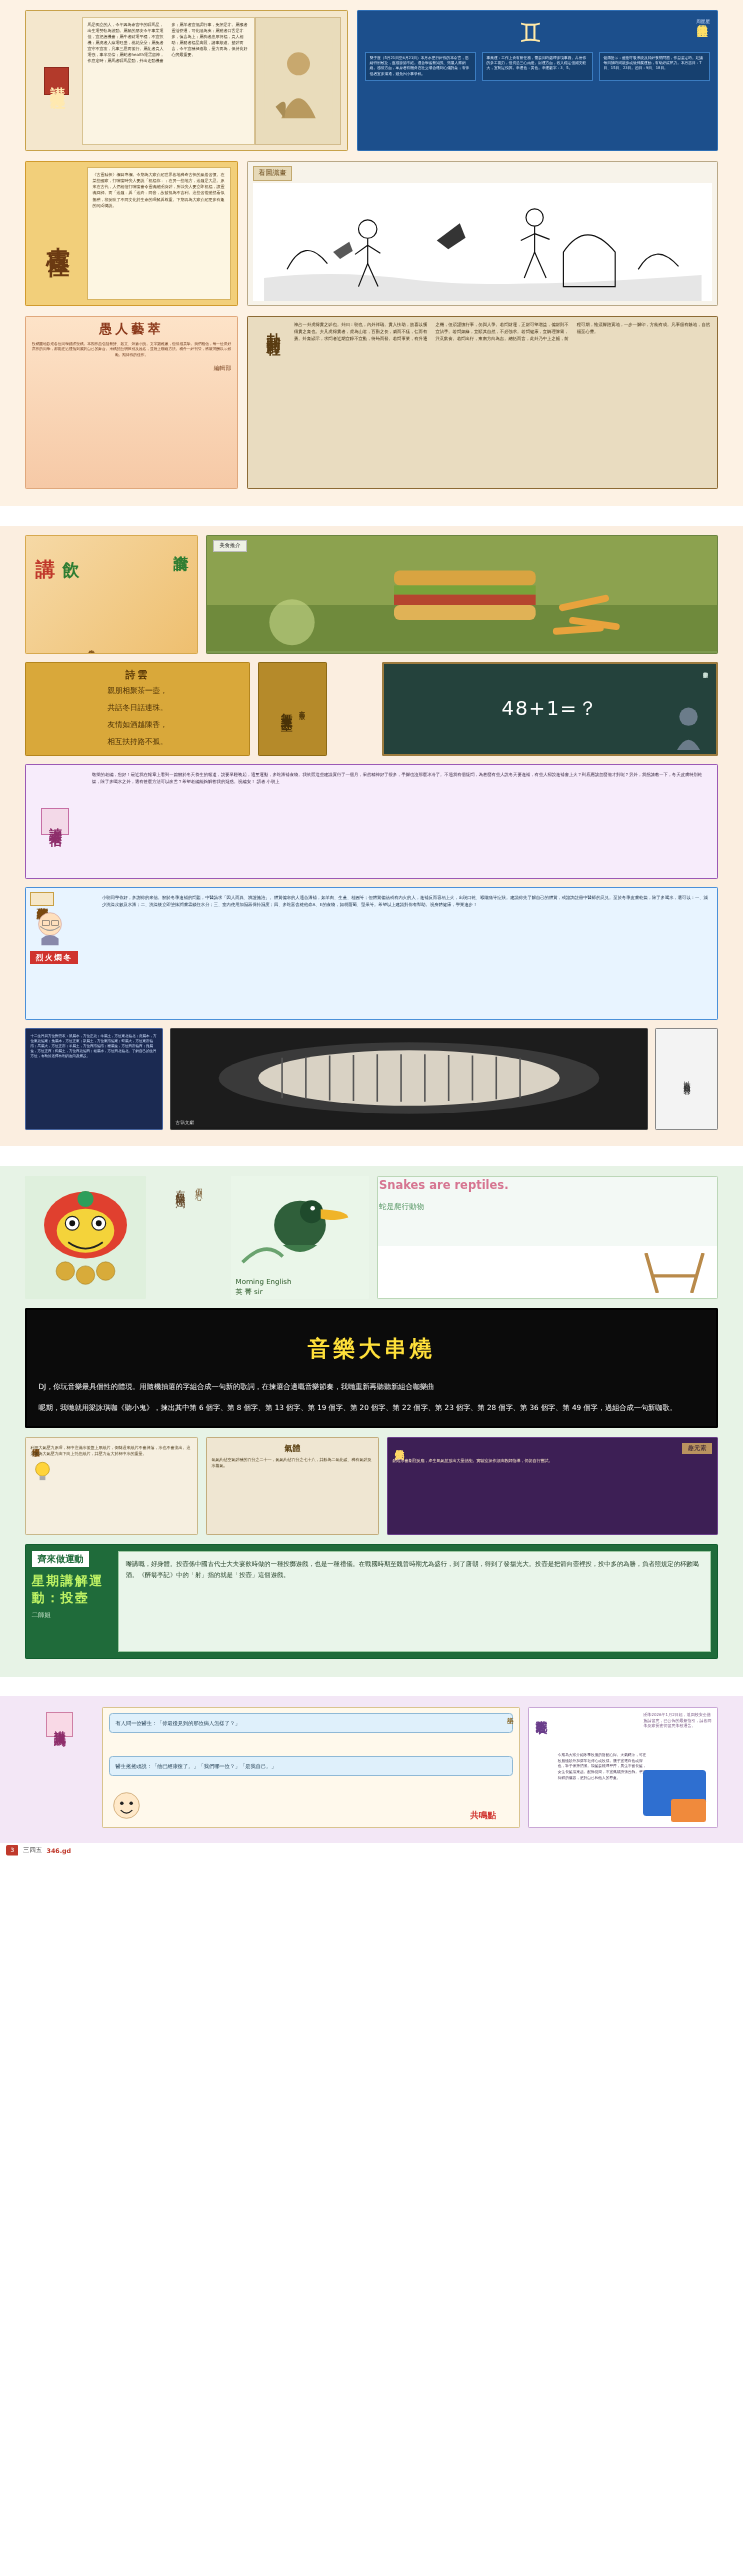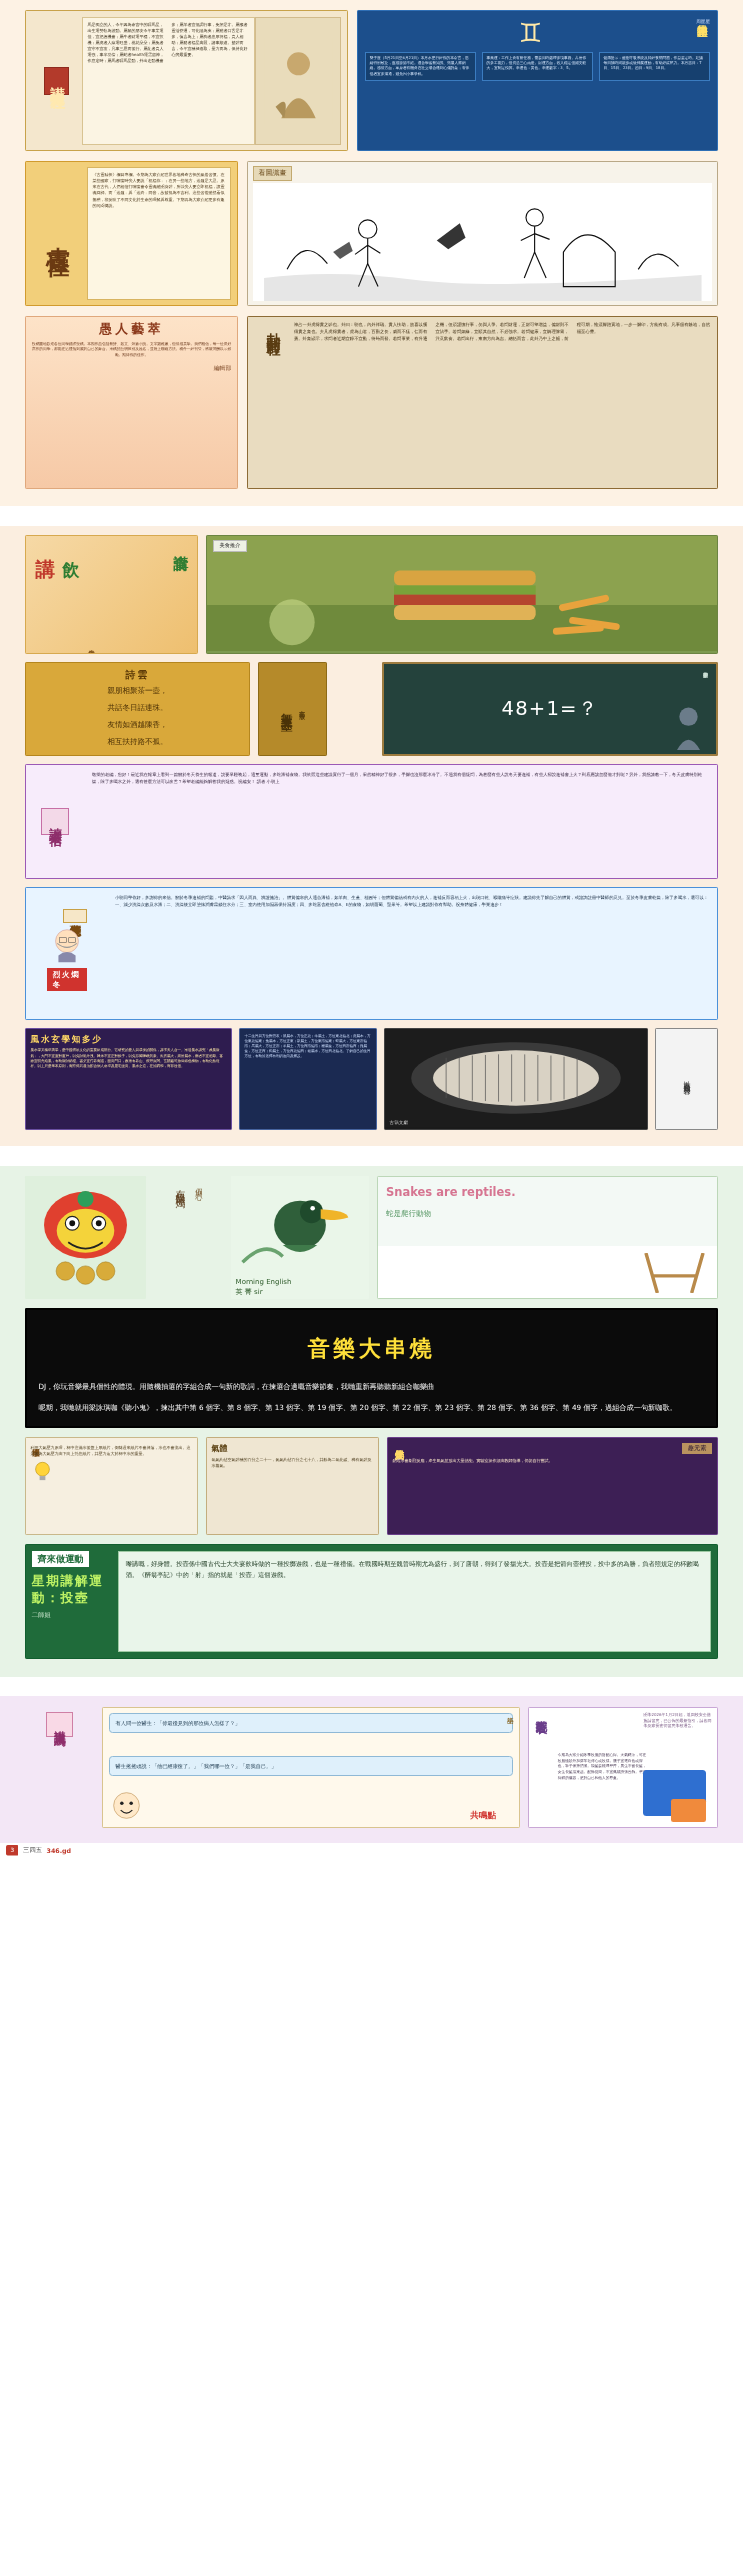--- a/index.html
+++ b/index.html
@@ -190,21 +190,21 @@
   .s2-letter .lt { flex:0 0 58px; display:flex; align-items:center; justify-content:center; }
   .s2-letter .lt .box {
     background:#f3d9e8; border:1.2px solid #c76fa5; padding:8px 4.6px;
     writing-mode:vertical-rl; font-size:12.7px; font-weight:bold; color:#8e2e6b; letter-spacing:2.3px;
   }
   .s2-letter .lb { flex:1; padding:5.8px 8px; font-size:4.3px; line-height:1.7; color:#3b2b44; }
 
   .s2-reply {
     margin-top:8px; background:#e8f4ff; border:1.7px solid #4a90d9; display:flex; min-height:133px;
   }
-  .s2-reply .rt { flex:0 0 69px; padding:21px; display:flex; flex-direction:column; align-items:flex-end; gap:1px;}
+  .s2-reply .rt { flex:0 0 69px; padding:4px; display:flex; flex-direction:column; align-items:flex-start; gap:1px;}
   .s2-reply .rt .t {
     background:#f6e7c8; border:1.2px solid #c8a045; padding:5.8px 3.5px;
     writing-mode:vertical-rl; font-size:11.5px; font-weight:bold; color:#7a4a10;
   }
   .s2-reply .rb { flex:1; padding:5.8px 7px; font-size:4.3px; line-height:1.7; color:#20344a; }
   .s2-reply .stamp {
     background:#d0332e; color:#fff; font-size:7.5px; font-weight:bold;
     padding:1.7px 5.8px; display:inline-block; margin-top:3.5px; letter-spacing:1.7px;
   }
 
@@ -230,21 +230,21 @@
   .s3 { background:#e7f3e6; padding:10.4px 25px 17.3px 25px; }
   .s3row1 { display:flex; gap:8px; align-items:stretch; }
   .s3-lion { flex:0 0 121px; background:#dff0dd; position:relative; min-height:121px; }
   .s3-lamp { flex:0 0 69px; display:flex; align-items:flex-start; justify-content:center; padding-top:5.8px;}
   .s3-lamp span { writing-mode:vertical-rl; font-size:9.8px; color:#5a3a1a; letter-spacing:2.9px; }
   .s3-lamp .sm { writing-mode:vertical-rl; font-size:7px; color:#7a5a30; margin-left:7px;}
   .s3-bird { flex:0 0 138px; background:#eaf6e9; position:relative; min-height:121px; }
   .s3-bird .me { position:absolute; left:4.6px; bottom:12.7px; font-size:7px; color:#2e5b2a; }
   .s3-bird .sir { position:absolute; left:4.6px; bottom:2.3px; font-size:7px; color:#2e5b2a; }
   .s3-snake {
-    flex:1; background:#ffffff; border:1.2px solid #bcd7b8; min-height:121px; position:relative; padding:8px;
+    flex:1; background:#ffffff; border:1.2px solid #bcd7b8; min-height:121px; position:relative; padding:1px;
   }
   .s3-snake .en { color:#d94f7a; font-size:11.5px; font-weight:bold; }
   .s3-snake .zh { color:#2a7a3a; font-size:7.5px; margin-top:10px; }
 
   .s3-music {
     margin-top:9.2px; background:#0b0b0b; border:2.3px solid #000; padding:8px 11.5px 10.4px 11.5px;
   }
   .s3-music h2 { margin:16px; text-align:center; color:#ffe03a; font-size:22px; letter-spacing:3.5px; }
   .s3-music p { color:#ffffff; font-size:7.2px; line-height:2.05; margin:5.8px 0 0 0; }
 
@@ -450,24 +450,20 @@
           <path d="M20 55 q15 -12 30 0 l0 12 l-30 0z" fill="#88a"></path>
           <rect x="22" y="24" width="12" height="8" fill="none" stroke="#555"></rect>
           <rect x="38" y="24" width="12" height="8" fill="none" stroke="#555"></rect>
         </svg>
         <div class="stamp">烈火燜冬</div>
       </div>
       <div class="rb">小明同學你好，多謝你的來信。關於冬季進補的問題，中醫講求「因人而異、辨證施治」。體質偏寒的人適合溫補，如羊肉、生薑、桂圓等；但體質偏熱或有內火的人，進補反而容易上火，出現口乾、喉嚨痛等症狀。建議你先了解自己的體質，或諮詢註冊中醫師的意見。至於冬季皮膚乾燥，除了多喝水，還可以：一、減少洗澡次數及水溫；二、洗澡後立即塗抹潤膚霜鎖住水分；三、室內使用加濕器保持濕度；四、多吃富含維他命A、E的食物，如胡蘿蔔、堅果等。希望以上建議對你有幫助。祝身體健康，學業進步！</div>
     </div>
 
     <div class="s2row3">
-      <div class="card s2-fs">
-        <div class="h">風水玄學知多少</div>
-        <div class="b">風水學又稱堪輿學，是中國傳統文化的重要組成部分。它研究的是人與環境的關係，講求天人合一。家居風水講究「藏風聚氣」，大門不宜直對窗戶，以免財氣外洩。睡床不宜正對鏡子，以免影響睡眠質素。廚房屬火，廁所屬水，兩者不宜相鄰。客廳宜明亮通風，有助聚財納福。書桌宜背靠實牆，面向門口，象徵有靠山、視野廣闊。玄關處可放置綠色植物，有助化煞迎祥。以上只是基本原則，實際佈局還須配合個人命理及屋宅坐向。風水之道，在於調和，而非迷信。</div>
-      </div>
       <div class="card s2-fsb">
         <div>十二生肖與方位對照表：鼠屬水，方位正北；牛屬土，方位東北偏北；虎屬木，方位東北偏東；兔屬木，方位正東；龍屬土，方位東南偏東；蛇屬火，方位東南偏南；馬屬火，方位正南；羊屬土，方位西南偏南；猴屬金，方位西南偏西；雞屬金，方位正西；狗屬土，方位西北偏西；豬屬水，方位西北偏北。了解自己的生肖方位，有助於選擇有利的座向及擺設。</div>
       </div>
       <div class="card s2-old">
         <svg width="100%" height="98" viewBox="0 0 300 170" preserveAspectRatio="none">
           <rect width="300" height="170" fill="#1c1c1c"></rect>
           <ellipse cx="150" cy="85" rx="120" ry="62" fill="#3a3a3a"></ellipse>
           <ellipse cx="150" cy="85" rx="95" ry="48" fill="#d9d2c4"></ellipse>
           <g stroke="#555" stroke-width="1">
             <line x1="70" y1="50" x2="70" y2="120"></line>
@@ -551,21 +547,21 @@
     <div class="s3row2">
       <div class="card s3-phys">
         <div class="t">物理小魔術</div>
         <div style="font-size:4px;line-height:1.5;color:#4a3a1a;margin-top:2.3px">利用大氣壓力原理，杯中注滿水後蓋上厚紙片，倒轉過來紙片不會掉落，水也不會流出。這是因為大氣壓力由下向上托住紙片，其壓力遠大於杯中水的重量。</div>
         <svg width="23" height="23" viewBox="0 0 40 40" style="margin-top:3.5px">
           <circle cx="20" cy="16" r="12" fill="#ffd43b" stroke="#b58a00"></circle>
           <rect x="15" y="28" width="10" height="7" fill="#aaa"></rect>
         </svg>
       </div>
       <div class="card s3-gas">
-        <div style="font-size:8px;font-weight:bold;color:#5a4012;text-align:left">氣體</div>
+        <div style="font-size:8px;font-weight:bold;color:#5a4012;text-align:center">氣體</div>
         <div style="font-size:4px;line-height:1.5;color:#4a3a1a;margin-top:3.5px">氧氣約佔空氣體積的百分之二十一，氮氣約佔百分之七十八，其餘為二氧化碳、稀有氣體及水蒸氣。</div>
       </div>
       <div class="card s3-chem">
         <div style="display:flex;justify-content:space-between;align-items:flex-start">
           <div style="writing-mode:vertical-rl;font-size:9.2px;font-weight:bold">化學大爆炸</div>
           <div style="background:#b9935f;color:#24122f;font-size:6.3px;padding:1.2px 5.8px">趣元素</div>
         </div>
         <div style="font-size:4px;line-height:1.5;color:#ffeccc;margin-top:3.5px">鈉遇水會劇烈反應，產生氫氣並放出大量熱能。實驗室操作須由教師指導，切勿自行嘗試。</div>
       </div>
     </div>

